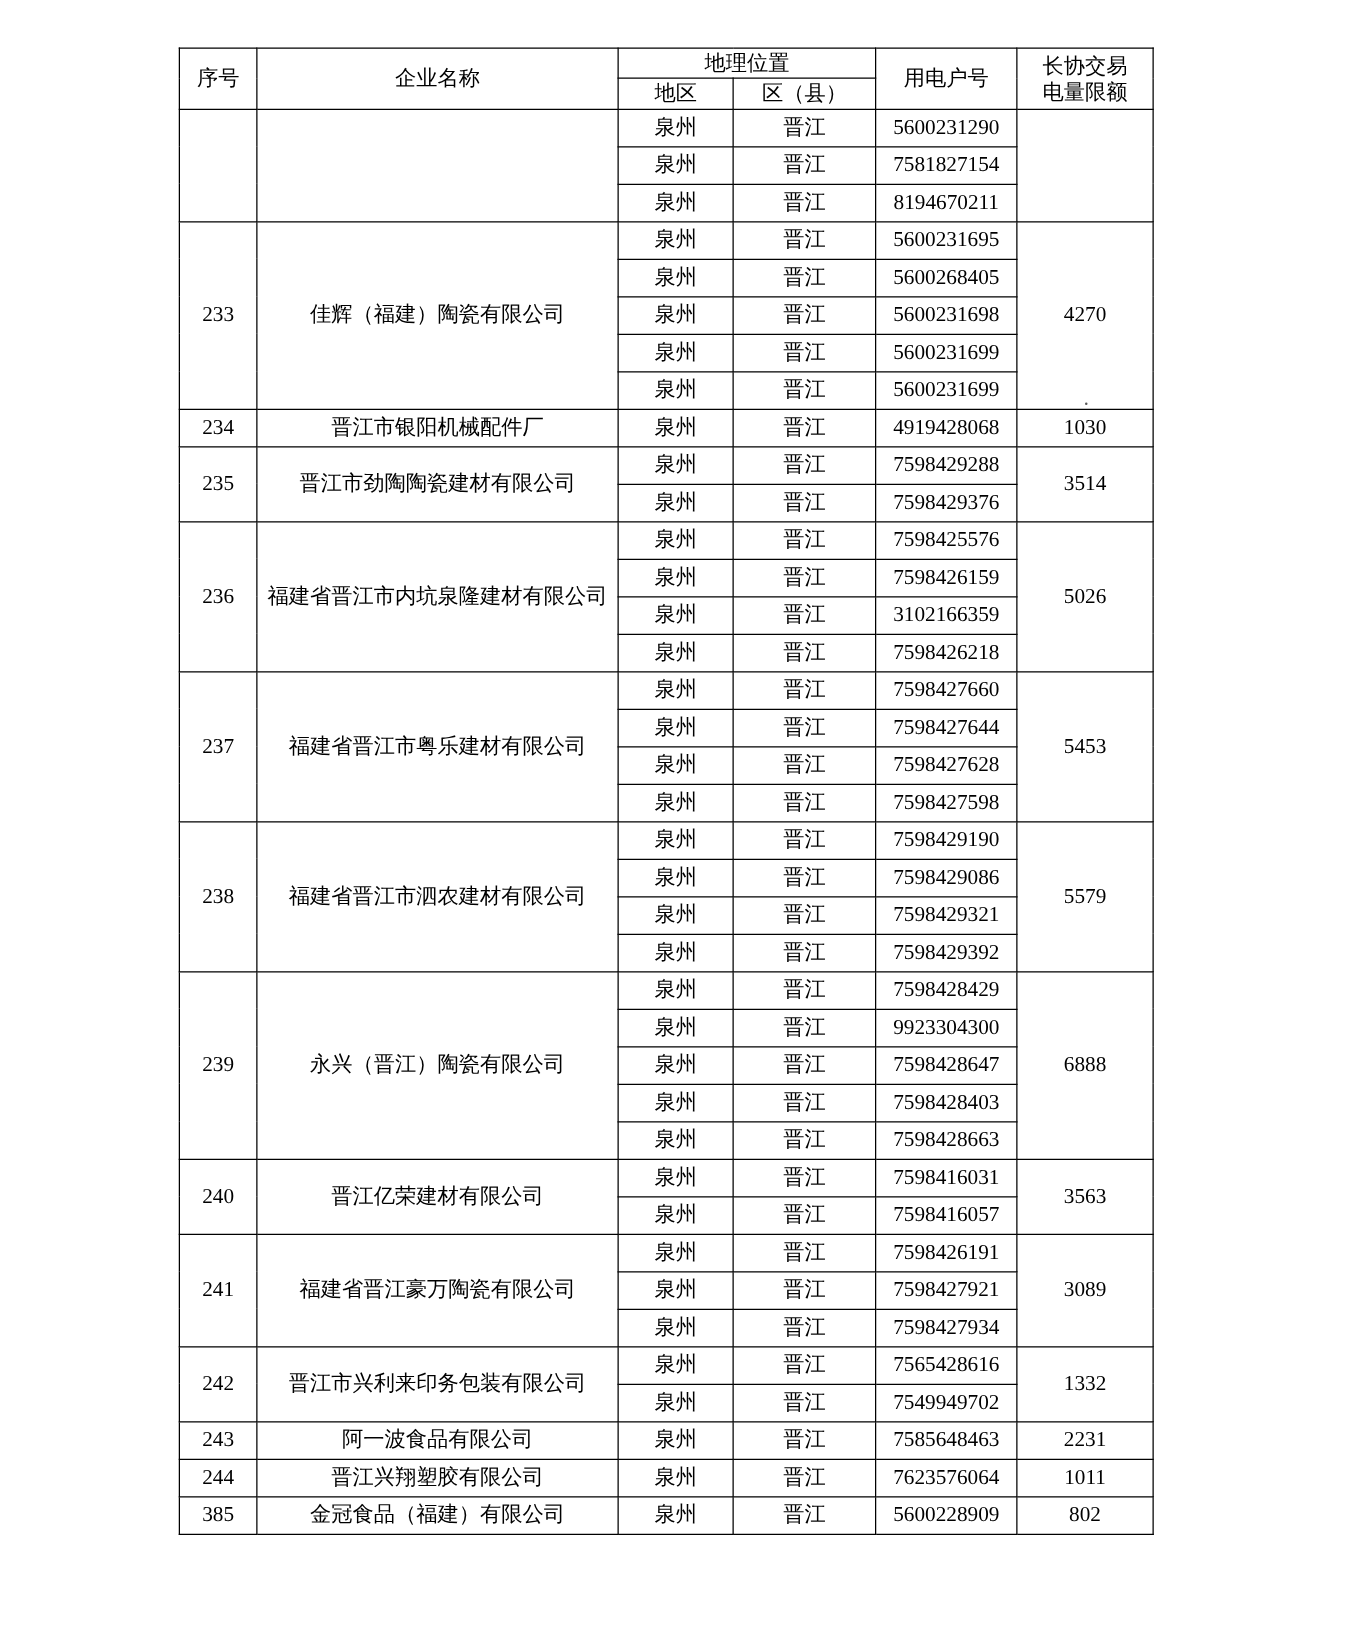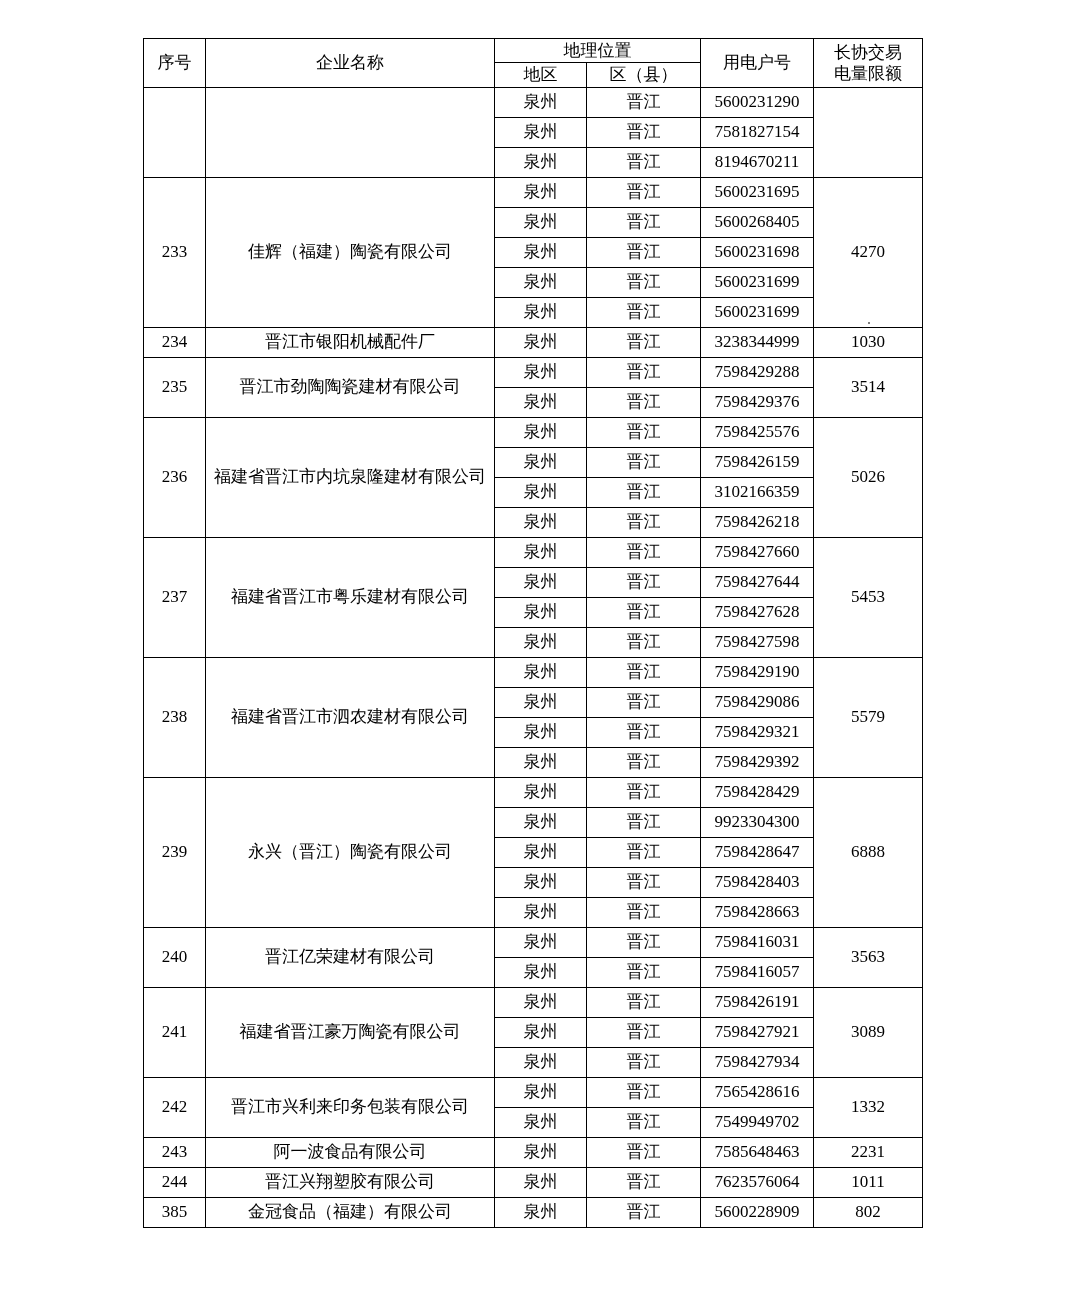--- a/index.html
+++ b/index.html
@@ -152,21 +152,21 @@
         <tr class="row-h">
           <td class="area-cell">泉州</td>
           <td class="area-cell">晋江</td>
           <td class="acct-cell">5600231699</td>
         </tr>
         <tr class="row-h">
           <td rowspan="1" class="seq-cell">234</td>
           <td rowspan="1" class="cell-name">晋江市银阳机械配件厂</td>
           <td class="area-cell">泉州</td>
           <td class="area-cell">晋江</td>
-          <td class="acct-cell">3238344999</td>
+          <td class="acct-cell">4919428068</td>
           <td rowspan="1" class="quota-cell">1030</td>
         </tr>
         <tr class="row-h">
           <td rowspan="2" class="seq-cell">235</td>
           <td rowspan="2" class="cell-name">晋江市劲陶陶瓷建材有限公司</td>
           <td class="area-cell">泉州</td>
           <td class="area-cell">晋江</td>
           <td class="acct-cell">7598429288</td>
           <td rowspan="2" class="quota-cell">3514</td>
         </tr>

